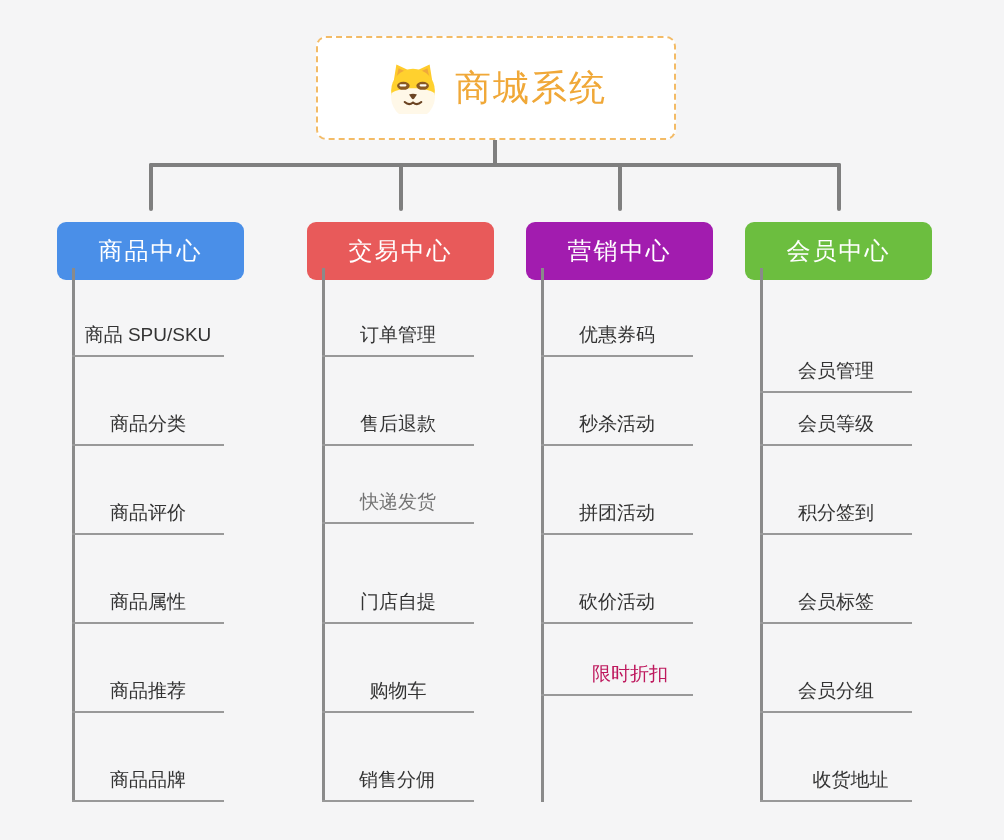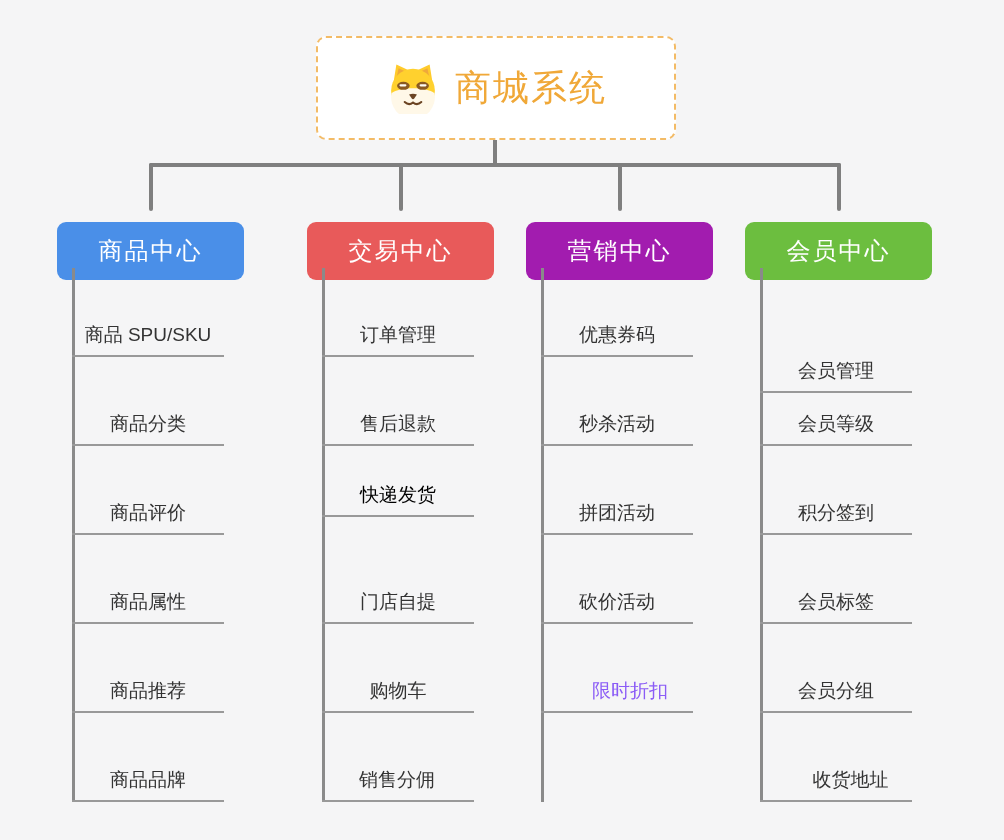--- a/index.html
+++ b/index.html
@@ -88,33 +88,33 @@
         <div class="item" style="top: 285px; border-bottom-color: rgb(153, 153, 153); color: rgb(51, 51, 51);">商品评价</div>
         <div class="item" style="top: 374px; border-bottom-color: rgb(153, 153, 153); color: rgb(51, 51, 51);">商品属性</div>
         <div class="item" style="top: 463px; border-bottom-color: rgb(153, 153, 153); color: rgb(51, 51, 51);">商品推荐</div>
         <div class="item" style="top: 552px; border-bottom-color: rgb(153, 153, 153); color: rgb(51, 51, 51);">商品品牌</div>
       </div>
       <div class="branch-col" style="left: 307px;">
         <div class="branch-box" style="background: rgb(232, 90, 90);">交易中心</div>
         <div class="branch-vline"></div>
         <div class="item" style="top: 107px; border-bottom-color: rgb(153, 153, 153); color: rgb(51, 51, 51);">订单管理</div>
         <div class="item" style="top: 196px; border-bottom-color: rgb(153, 153, 153); color: rgb(51, 51, 51);">售后退款</div>
-        <div class="item" style="top: 267px; border-bottom-color: rgb(153, 153, 153); color: #000000;">快递发货</div>
+        <div class="item" style="top: 274px; border-bottom-color: rgb(153, 153, 153); color: #737373;">快递发货</div>
         <div class="item" style="top: 374px; border-bottom-color: rgb(153, 153, 153); color: rgb(51, 51, 51);">门店自提</div>
         <div class="item" style="top: 463px; border-bottom-color: rgb(153, 153, 153); color: rgb(51, 51, 51);">购物车</div>
         <div class="item" style="top: 552px; border-bottom-color: rgb(153, 153, 153); color: rgb(51, 51, 51); padding-left: 8px;">销售分佣</div>
       </div>
       <div class="branch-col" style="left: 526px;">
         <div class="branch-box" style="background: #a21caf;">营销中心</div>
         <div class="branch-vline"></div>
         <div class="item" style="top: 107px; border-bottom-color: rgb(153, 153, 153); color: rgb(51, 51, 51);">优惠券码</div>
         <div class="item" style="top: 196px; border-bottom-color: rgb(153, 153, 153); color: rgb(51, 51, 51);">秒杀活动</div>
         <div class="item" style="top: 285px; border-bottom-color: rgb(153, 153, 153); color: rgb(51, 51, 51);">拼团活动</div>
         <div class="item" style="top: 374px; border-bottom-color: rgb(153, 153, 153); color: rgb(51, 51, 51);">砍价活动</div>
-        <div class="item" style="top: 463px; border-bottom-color: rgb(153, 153, 153); color: #8b5cf6; padding-left: 36px;">限时折扣</div>
+        <div class="item" style="top: 446px; border-bottom-color: rgb(153, 153, 153); color: #be185d; padding-left: 36px;">限时折扣</div>
       </div>
       <div class="branch-col" style="left: 745px;">
         <div class="branch-box" style="background: rgb(108, 190, 63);">会员中心</div>
         <div class="branch-vline"></div>
         <div class="item" style="top: 107px; border-bottom-color: rgb(153, 153, 153); color: rgb(51, 51, 51); margin-top: 36px;">会员管理</div>
         <div class="item" style="top: 196px; border-bottom-color: rgb(153, 153, 153); color: rgb(51, 51, 51);">会员等级</div>
         <div class="item" style="top: 285px; border-bottom-color: rgb(153, 153, 153); color: rgb(51, 51, 51);">积分签到</div>
         <div class="item" style="top: 374px; border-bottom-color: rgb(153, 153, 153); color: rgb(51, 51, 51);">会员标签</div>
         <div class="item" style="top: 463px; border-bottom-color: rgb(153, 153, 153); color: rgb(51, 51, 51);">会员分组</div>
         <div class="item" style="top: 552px; border-bottom-color: rgb(153, 153, 153); color: rgb(51, 51, 51); padding-left: 39px;">收货地址</div>

